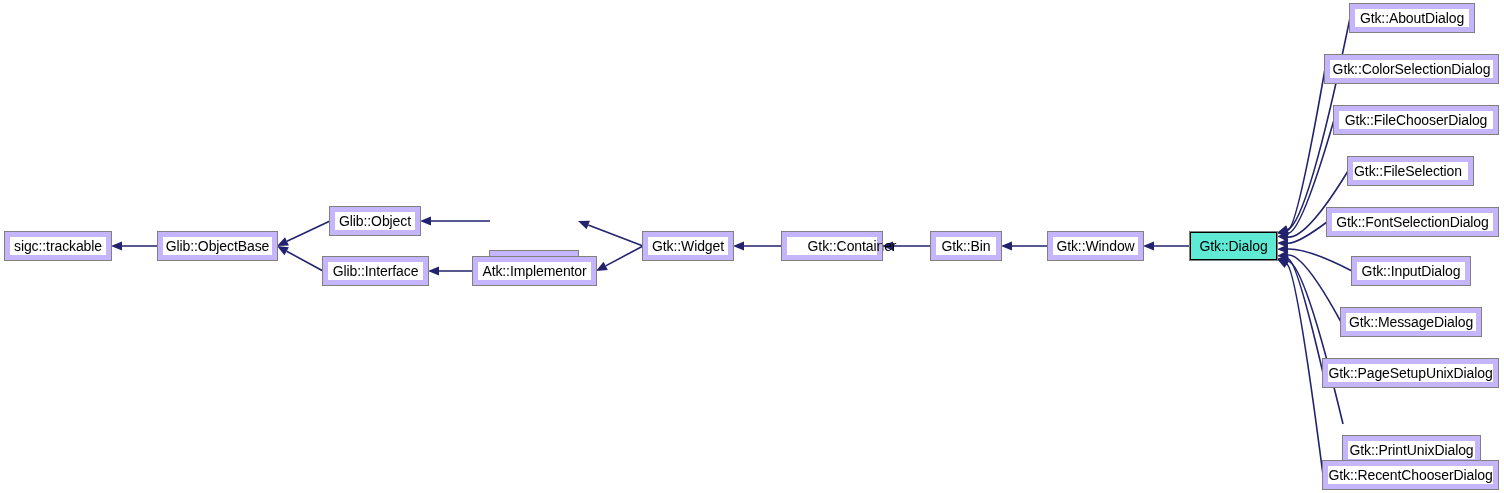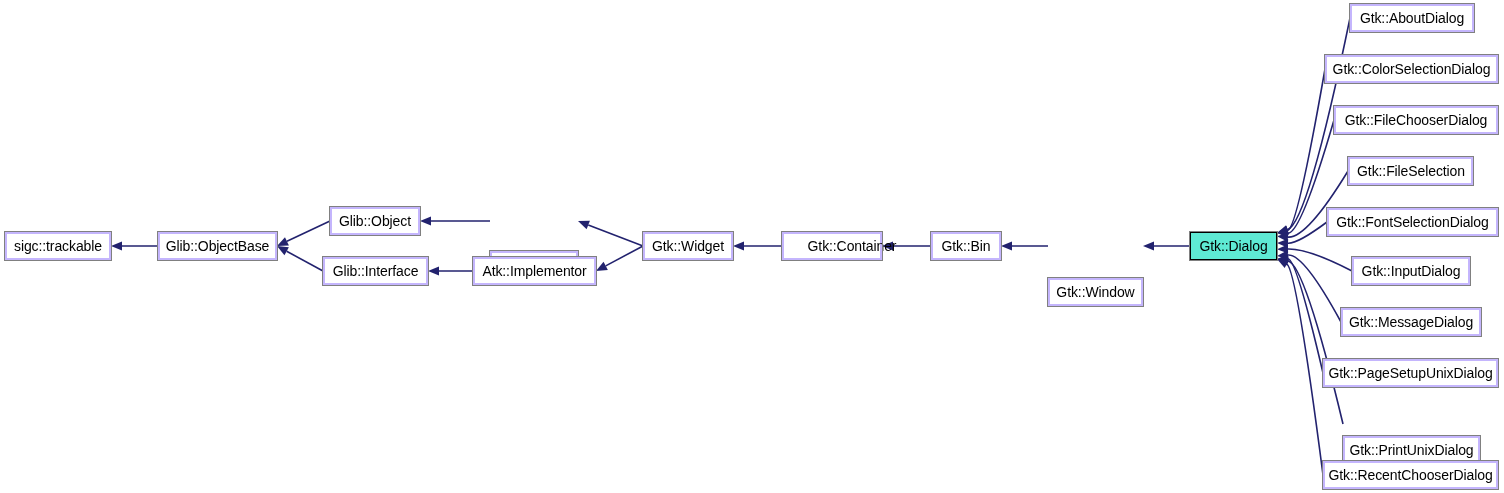--- a/index.html
+++ b/index.html
@@ -20,21 +20,21 @@
     left: 0;
     top: 0;
     width: 1504px;
     height: 493px;
     pointer-events: none;
   }
   .node {
     position: absolute;
     box-sizing: border-box;
     background: #ffffff;
-    border: 2px solid #c4b5fd;
+    border: 5px solid #c4b5fd;
     outline: 1px solid #808080;
     outline-offset: 0px;
     display: flex;
     align-items: center;
     justify-content: center;
     height: 28px;
     font-size: 14px;
     color: #000000;
     white-space: nowrap;
     letter-spacing: -0.1px;
@@ -118,21 +118,21 @@
       </div>
       <div class="node" style="left: 643px; top: 232px; width: 90px;">
         <span class="node-label">Gtk::Widget</span>
       </div>
       <div class="node" style="left: 782px; top: 232px; width: 100px; padding-left: 40px;">
         <span class="node-label">Gtk::Container</span>
       </div>
       <div class="node" style="left: 931px; top: 232px; width: 70px;">
         <span class="node-label">Gtk::Bin</span>
       </div>
-      <div class="node" style="left: 1048px; top: 232px; width: 95px; margin-top: 46px;">
+      <div class="node" style="left: 1048px; top: 232px; width: 95px;">
         <span class="node-label">Gtk::Window</span>
       </div>
       <div class="node highlight" style="left: 1190px; top: 232px; width: 87px;">
         <span class="node-label">Gtk::Dialog</span>
       </div>
       <div class="node" style="left: 1350px; top: 4px; width: 124px;">
         <span class="node-label">Gtk::AboutDialog</span>
       </div>
       <div class="node" style="left: 1325px; top: 55px; width: 173px;">
         <span class="node-label">Gtk::ColorSelectionDialog</span>

